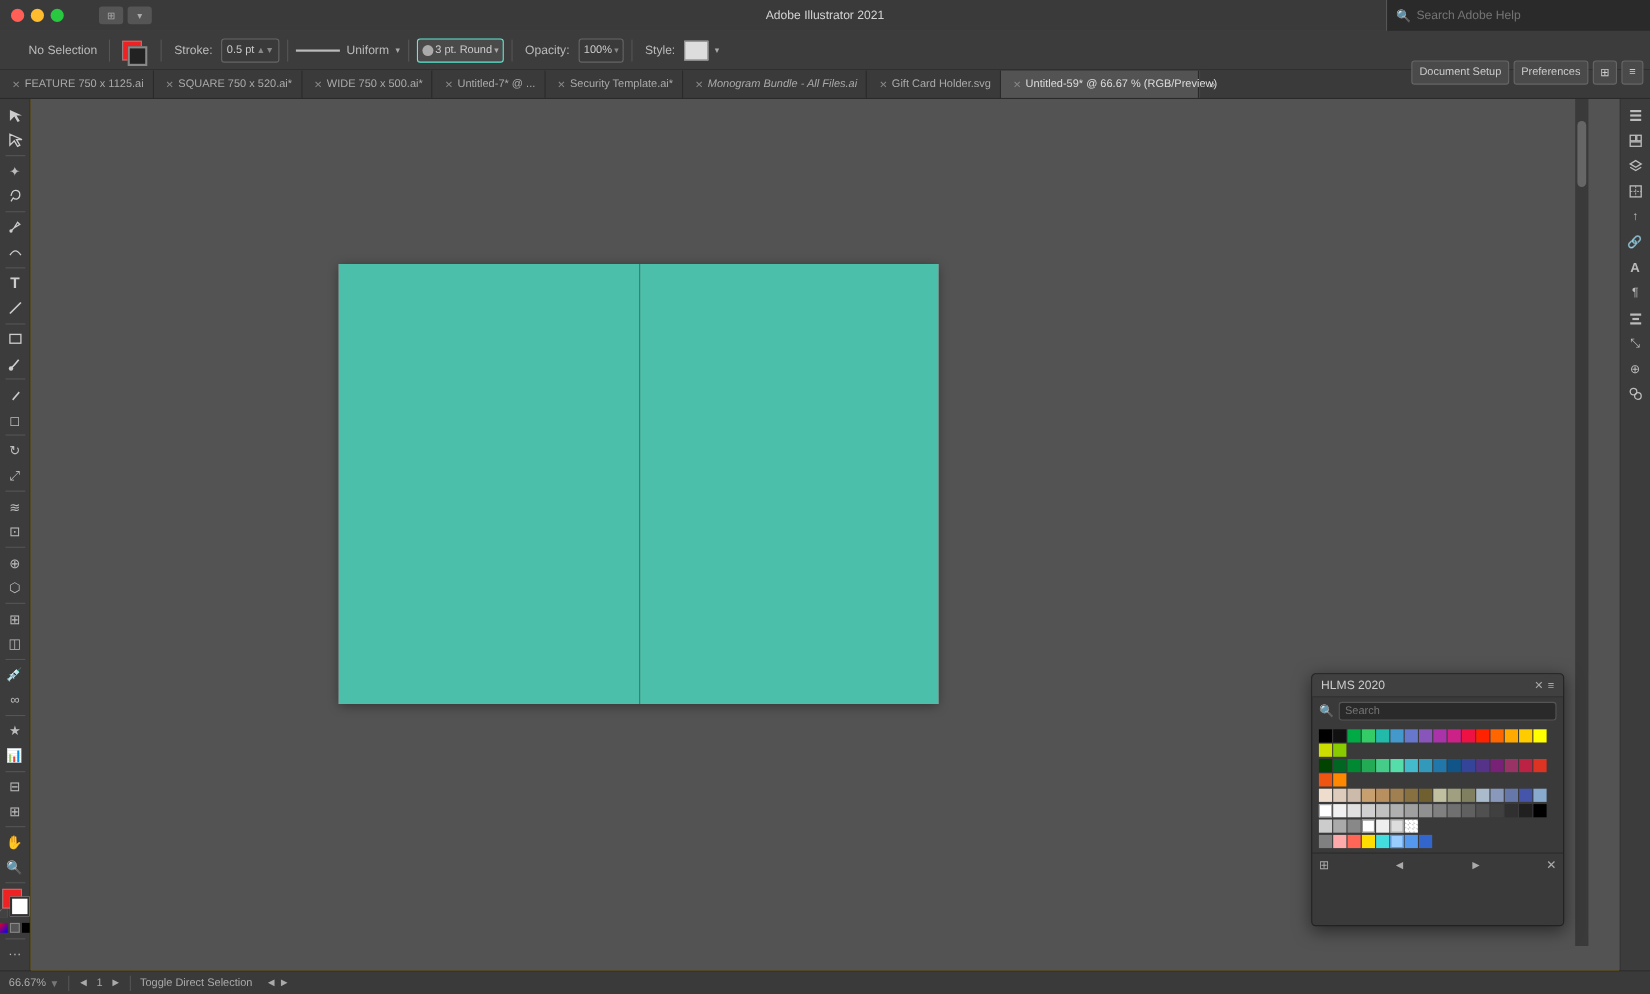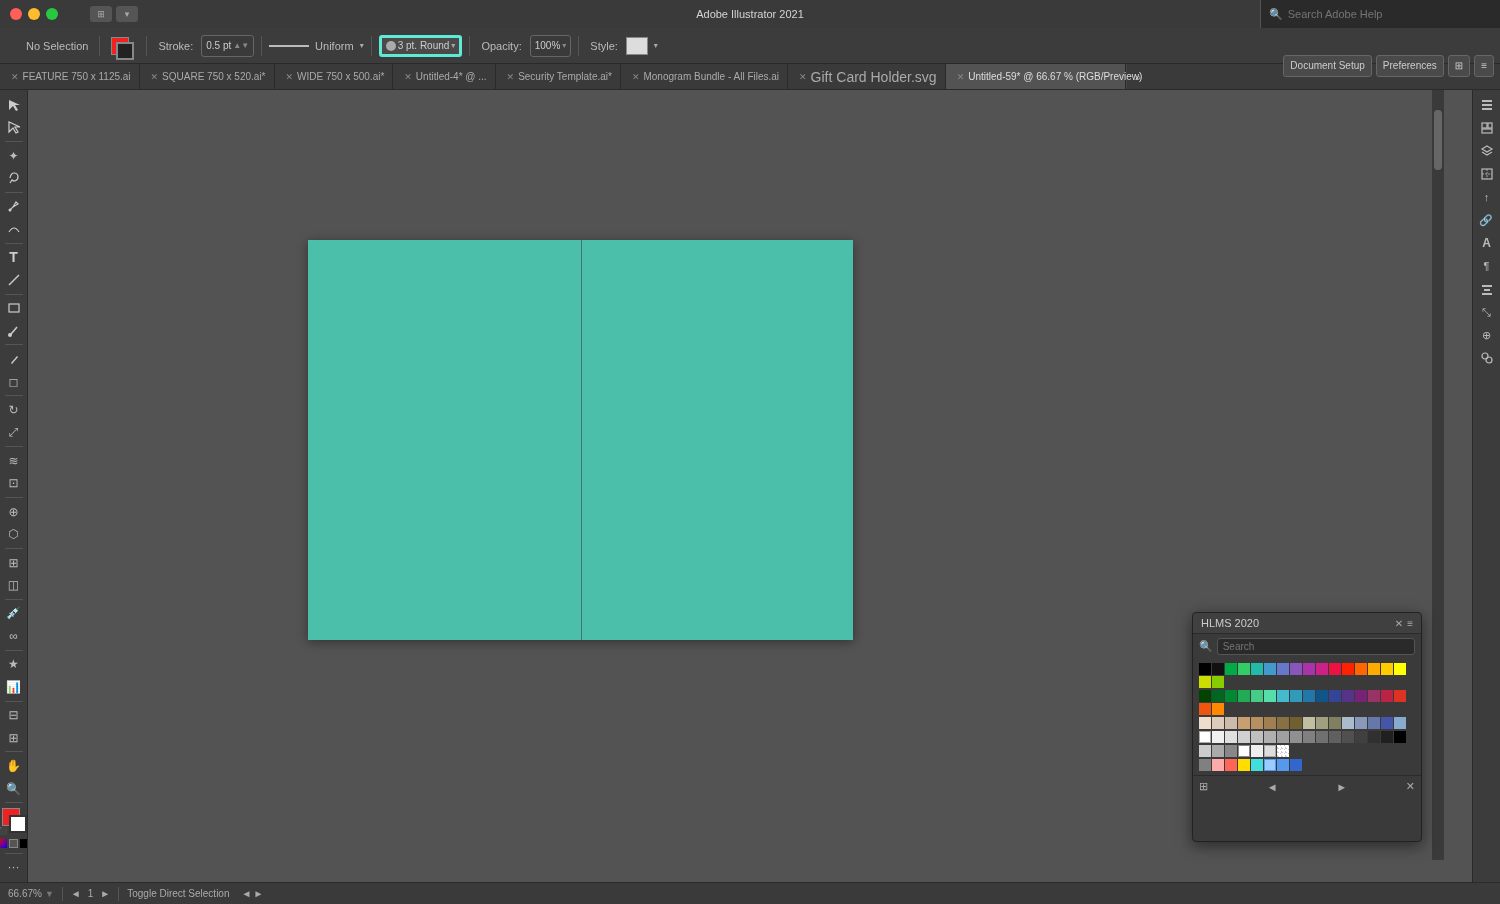--- a/index.html
+++ b/index.html
@@ -22,21 +22,21 @@
     .search-bar input { background: transparent; border: none; outline: none; color: #aaa; font-size: 11px; width: 100%; }
 
     
     #toolbar {
       width: 100%; height: 36px; background: #3c3c3c; border-bottom: 1px solid #2a2a2a;
       display: flex; align-items: center; padding: 0 6px; gap: 4px;
     }
     .tb-label { color: #bbb; font-size: 11px; padding: 0 4px; white-space: nowrap; }
     .tb-sep { width: 1px; height: 20px; background: #555; margin: 0 3px; }
     .tb-btn { background: #4a4a4a; border: 1px solid #666; border-radius: 3px; color: #ccc; font-size: 10px; padding: 2px 6px; cursor: pointer; display: flex; align-items: center; gap: 2px; white-space: nowrap; height: 22px; }
-    .tb-dropdown { background: #4a4a4a; border: 3px solid #5eead4; border-radius: 3px; color: #ccc; font-size: 10px; padding: 2px 4px; cursor: pointer; display: flex; align-items: center; gap: 2px; white-space: nowrap; height: 22px; }
+    .tb-dropdown { background: #4a4a4a; border: 1px solid #5eead4; border-radius: 3px; color: #ccc; font-size: 10px; padding: 2px 4px; cursor: pointer; display: flex; align-items: center; gap: 2px; white-space: nowrap; height: 22px; }
     .tb-num { background: #3a3a3a; border: 1px solid #666; border-radius: 3px; color: #ccc; font-size: 10px; padding: 2px 4px; height: 22px; display: flex; align-items: center; }
     .tb-right { margin-left: auto; display: flex; align-items: center; gap: 4px; margin-top: 40px; }
     .chevron { font-size: 8px; color: #aaa; }
 
     
     #tabs {
       width: 100%; height: 26px; background: #3a3a3a; border-bottom: 1px solid #2a2a2a;
       display: flex; align-items: stretch; overflow: hidden;
     }
     .tab { display: flex; align-items: center; padding: 0 8px; font-size: 10px; color: #aaa; border-right: 1px solid #2a2a2a; cursor: pointer; white-space: nowrap; gap: 4px; max-width: 180px; position: relative; }
@@ -178,33 +178,33 @@
   <div class="tab">
     <span class="close-tab">✕</span>
     <span style="font-size:10px;color:#aaa;">SQUARE 750 x 520.ai*</span>
   </div>
   <div class="tab">
     <span class="close-tab">✕</span>
     <span style="font-size:10px;color:#aaa;">WIDE 750 x 500.ai*</span>
   </div>
   <div class="tab">
     <span class="close-tab">✕</span>
-    <span style="font-size:10px;color:#aaa;">Untitled-4* @ ...</span>
+    <span style="font-size:10px;color:#aaa;">Untitled-7* @ ...</span>
   </div>
   <div class="tab">
     <span class="close-tab">✕</span>
     <span style="font-size:10px;color:#aaa;">Security Template.ai*</span>
   </div>
   <div class="tab">
     <span class="close-tab">✕</span>
-    <span style="font-size:10px;color:#aaa;">Monogram Bundle - All Files.ai</span>
-  </div>
-  <div class="tab">
-    <span class="close-tab">✕</span>
-    <span style="font-size:14px;color:#aaa;">Gift Card Holder.svg</span>
+    <span style="font-size:10px;color:#aaa;font-style:italic;">Monogram Bundle - All Files.ai</span>
+  </div>
+  <div class="tab">
+    <span class="close-tab">✕</span>
+    <span style="font-size:10px;color:#aaa;">Gift Card Holder.svg</span>
   </div>
   <div class="tab active">
     <span class="close-tab">✕</span>
     <span style="font-size:10px;color:#ddd;">Untitled-59* @ 66.67 % (RGB/Preview)</span>
   </div>
   <div class="tab-more">»</div>
 </div>
 
 <div id="main">
 

